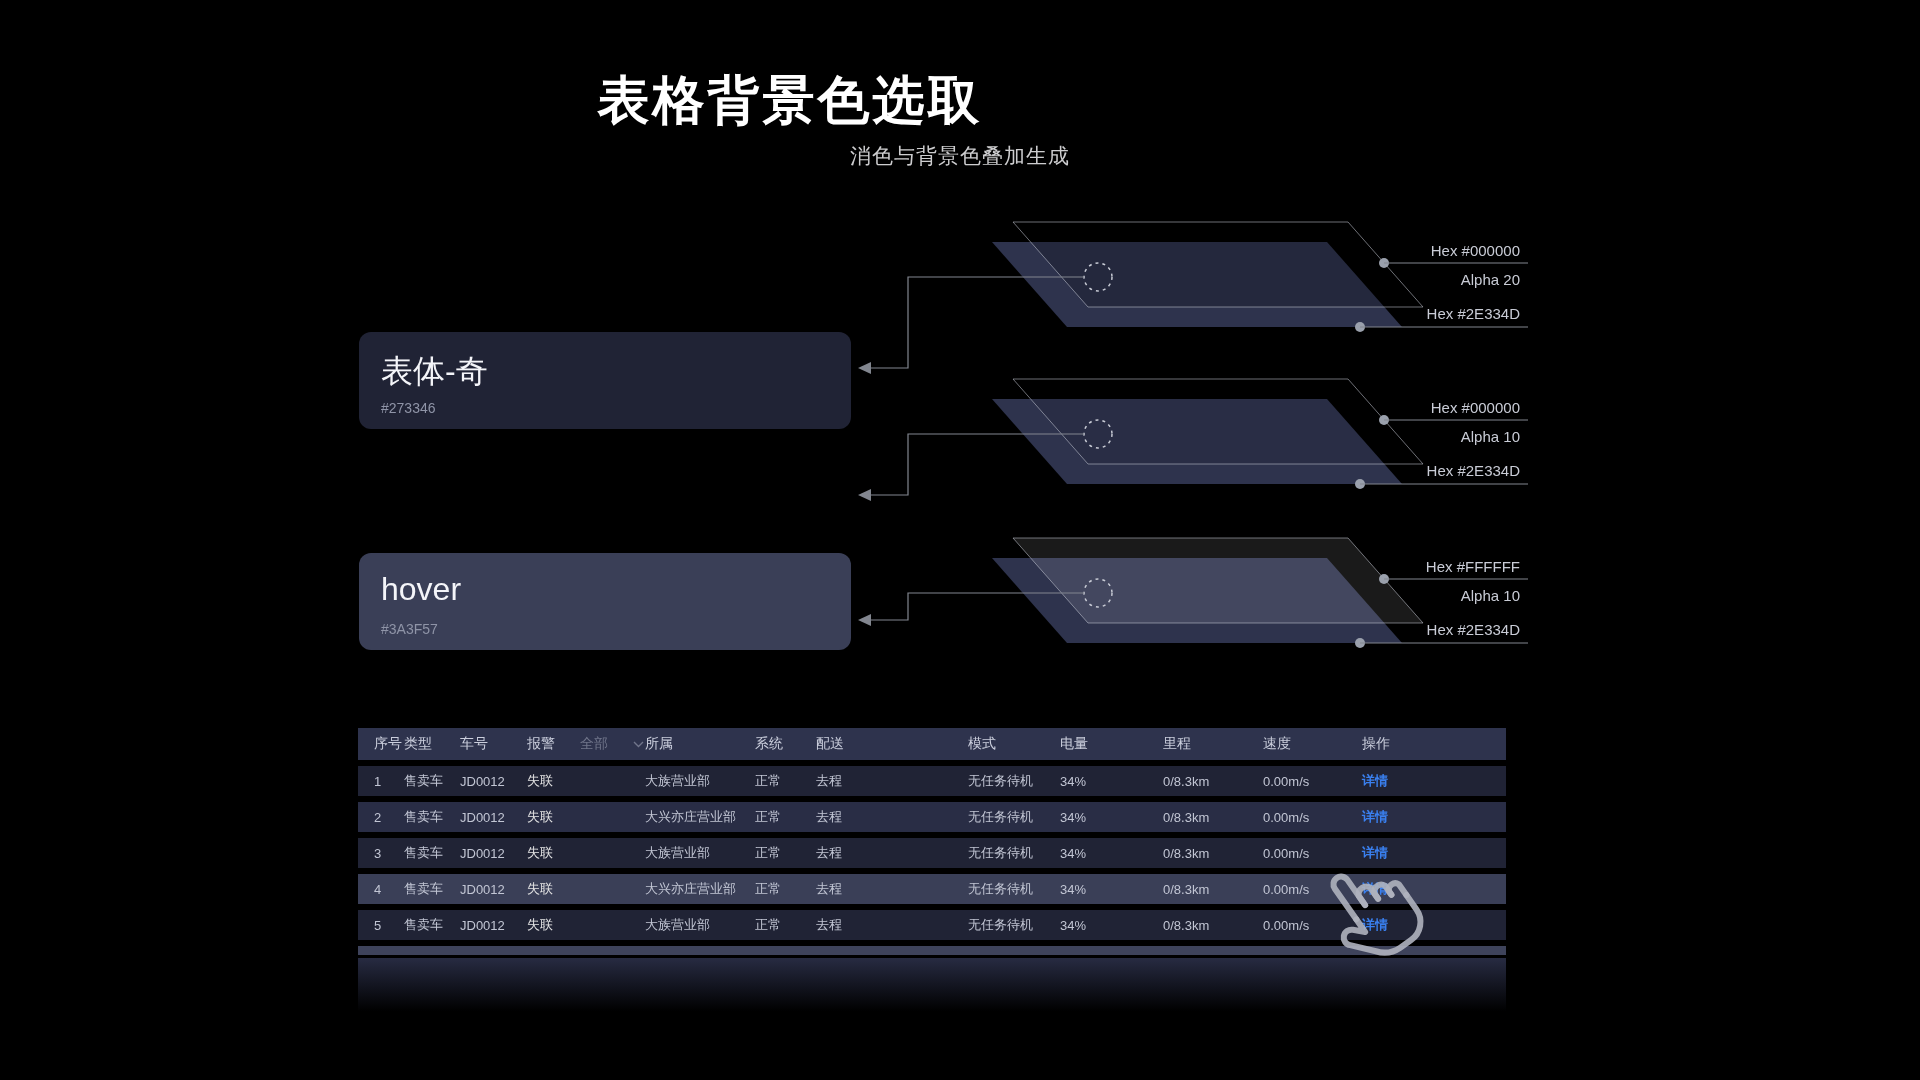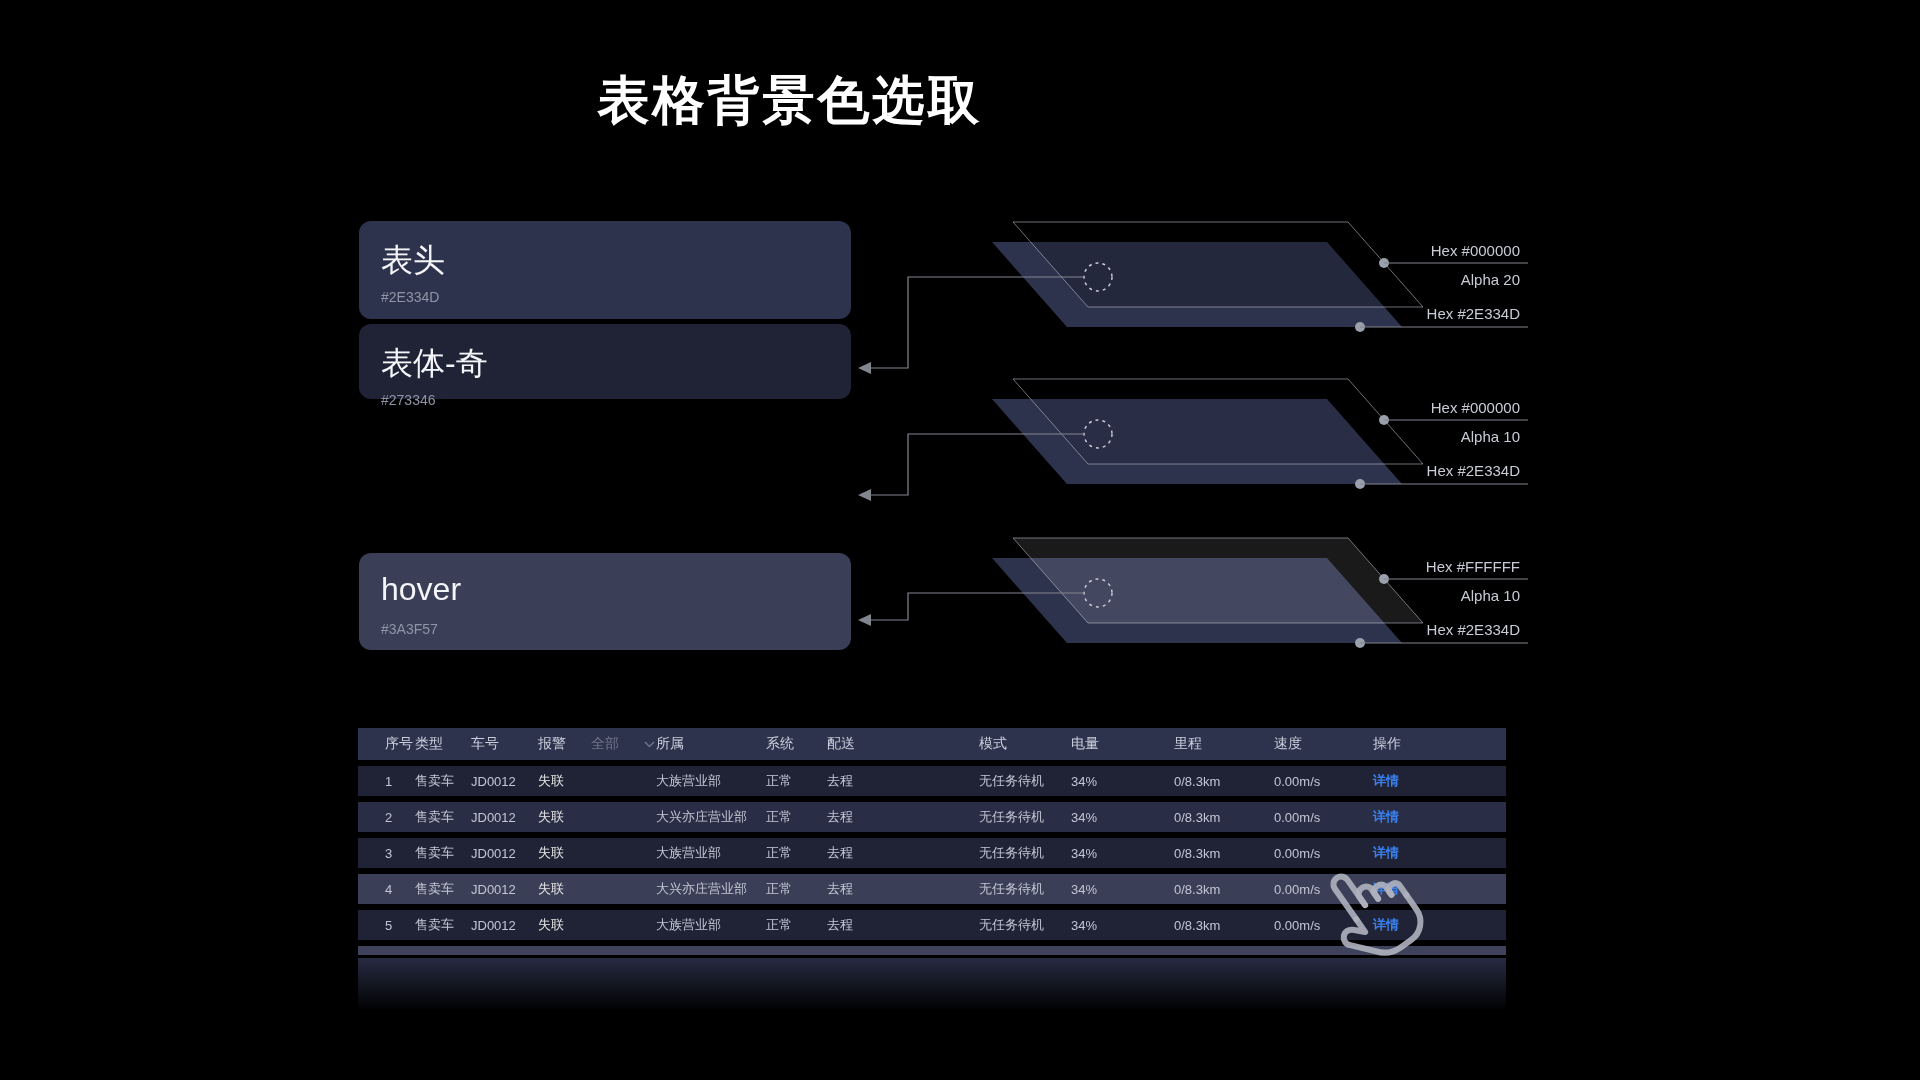--- a/index.html
+++ b/index.html
@@ -8,34 +8,34 @@
 
   
   .title{position:absolute;top:66px;left:0;width:1580px;text-align:center;
          font-size:52px;font-weight:bold;color:#FFFFFF;letter-spacing:3px;}
   .subtitle{position:absolute;top:142px;left:0;width:1920px;text-align:center;
          font-size:21px;color:#CDCDCF;letter-spacing:1px;}
 
   
   .swatch{position:absolute;left:359px;width:492px;border-radius:12px;}
   .sw1{top:221px;height:98px;}
-  .sw2{top:324px;height:75px;}
+  .sw2{top:332px;height:97px;}
   .sw3{top:443px;height:97px;}
   .sw4{top:553px;height:97px;}
   .swatch .name{position:absolute;left:22px;top:18px;font-size:32px;font-weight:400;color:#F4F5F9;}
   .swatch .hex{position:absolute;left:22px;top:68px;font-size:14px;color:#8F94A7;}
 
   
   .diagram{position:absolute;left:850px;top:200px;}
   .diagram text{font-family:"Liberation Sans","DejaVu Sans",sans-serif;font-size:15px;fill:#C9CCD6;}
 
   
   .table{position:absolute;left:358px;top:728px;width:1148px;}
   .grid{display:grid;grid-template-columns:30px 56px 67px 118px 110px 61px 152px 92px 103px 100px 99px auto;
-        align-items:center;padding-left:27px;box-sizing:border-box;}
+        align-items:center;padding-left:16px;box-sizing:border-box;}
   .thead{height:32px;background:#2E334D;font-size:14px;color:#CBCFDD;margin-bottom:6px;}
   .alarm-head{display:flex;align-items:center;gap:25px;}
   .filter{color:#70758A;}
   .trow{height:30px;margin-bottom:6px;font-size:13px;color:#C2C6D4;}
   .trow.odd{background:#202335;}
   .trow.even{background:#292D45;}
   .trow.hovered{background:#3A3F57;}
   .alarm{color:#e5e5e5;}
   .action{color:#3A80F0;cursor:pointer;font-weight:bold;}
   .strip{height:9px;background:#3E435B;}
@@ -43,25 +43,22 @@
 
   
   .hand{position:absolute;left:1315px;top:853px;}
 </style>
 </head>
 <body>
 
 <div class="stage">
 
   <div class="title">表格背景色选取</div>
-
-  <div class="swatch sw1" style="background: rgb(46, 51, 77);">
-    <div class="name">表头</div>
-    <div class="hex">#2E334D</div>
-  </div>
+  <div class="subtitle">消色与背景色叠加生成</div>
+
   <div class="swatch sw2" style="background: rgb(32, 35, 53);">
     <div class="name">表体-奇</div>
     <div class="hex">#273346</div>
   </div>
   <div class="swatch sw4" style="background: rgb(58, 63, 87); text-align: center;">
     <div class="name">hover</div>
     <div class="hex">#3A3F57</div>
   </div>
 
   <svg class="diagram" width="690" height="470" viewBox="0 0 690 470">

